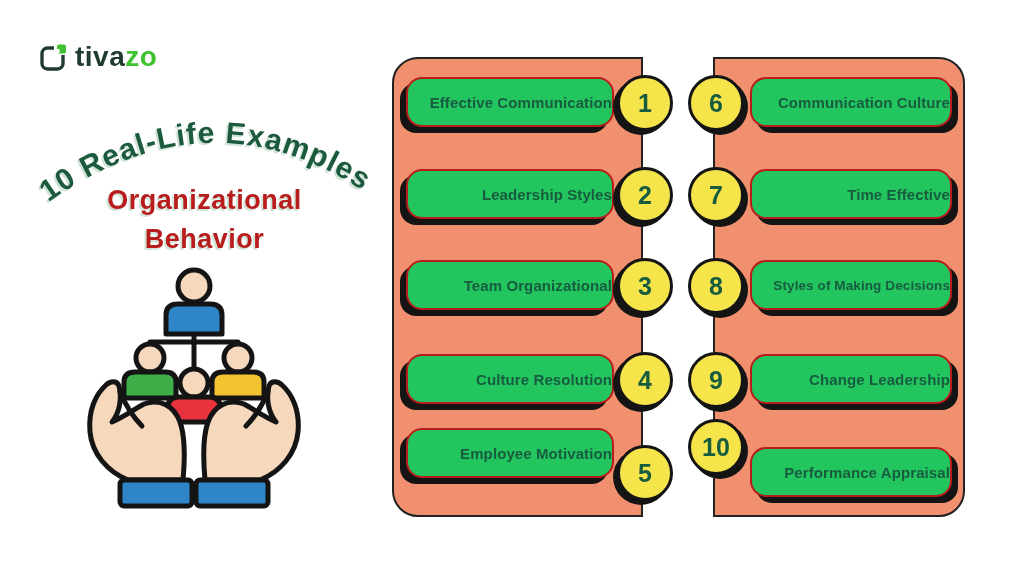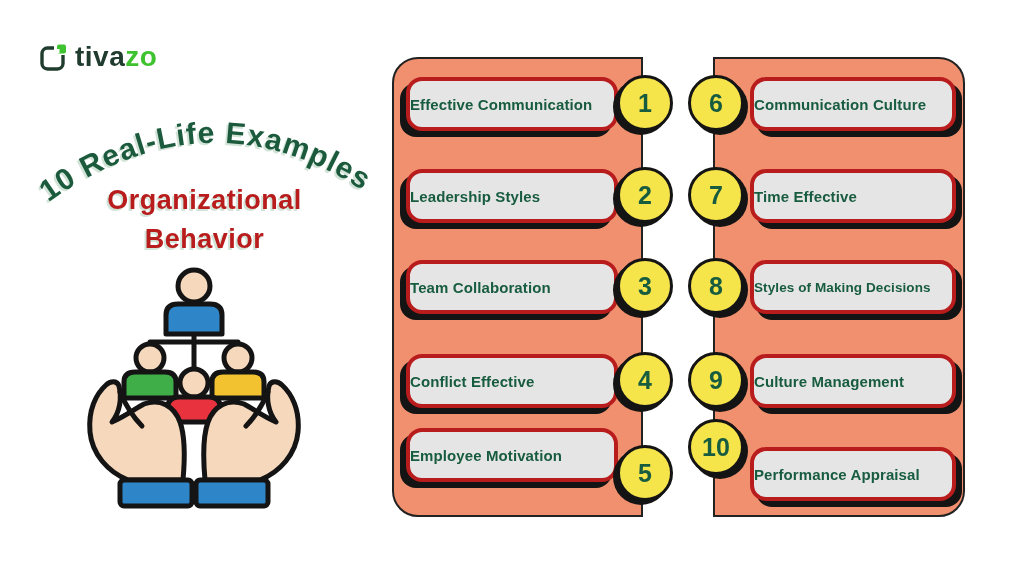--- a/index.html
+++ b/index.html
@@ -19,22 +19,22 @@
   .subtitle{position:absolute;left:52px;top:181px;width:305px;text-align:center;
     font-size:27px;line-height:39px;font-weight:bold;color:#b91c1c;letter-spacing:.5px;
     text-shadow:-2px 2px 0 rgba(173,204,183,.55);}
   
   .illustration{position:absolute;left:78px;top:258px;width:232px;height:252px;}
   
   .panel{position:absolute;top:57px;height:460px;background:#F0906E;border:2px solid #222;box-sizing:border-box;}
   .panel.left{left:392px;width:251px;border-radius:26px 0 0 26px;}
   .panel.right{left:713px;width:252px;border-radius:0 26px 26px 0;}
   
-  .pill{position:absolute;height:46px;background:#e5e5e5;border:4px solid #b91c1c;border-radius:16px;
-    display:flex;align-items:center;justify-content:flex-start;box-sizing:content-box;z-index:3;}
+  .pill{position:absolute;height:46px;background:#22c55e;border:2px solid #b91c1c;border-radius:16px;
+    display:flex;align-items:center;justify-content:flex-end;box-sizing:content-box;z-index:3;}
   .pill span{font-size:15px;font-weight:bold;color:#185C40;white-space:nowrap;letter-spacing:.1px;}
   .pill.compact span{font-size:13.5px;}
   .pill.l{left:406px;width:204px;box-shadow:-6px 6px 0 #141414;}
   .pill.r{left:750px;width:198px;box-shadow:6px 6px 0 #141414;}
   
   .num{position:absolute;width:56px;height:56px;border-radius:50%;background:#F6E44B;
     border:3px solid #141414;display:flex;align-items:center;justify-content:center;
     box-sizing:border-box;z-index:4;}
   .num span{font-size:25px;font-weight:bold;color:#185C40;}
   .num.l{left:617px;box-shadow:-4px 4px 0 #141414;}
@@ -104,40 +104,40 @@
   <div class="panel left"></div>
   <div class="panel right"></div>
 
   <div class="pill l" style="top:77px">
       <span>Effective Communication</span>
     </div>
   <div class="pill l" style="top:169px">
       <span>Leadership Styles</span>
     </div>
   <div class="pill l" style="top:260px">
-      <span>Team Collaboration</span>
+      <span>Team Organizational</span>
     </div>
   <div class="pill l" style="top:354px">
-      <span>Conflict Effective</span>
+      <span>Culture Resolution</span>
     </div>
   <div class="pill l" style="top:428px">
       <span>Employee Motivation</span>
     </div>
 
   <div class="pill r" style="top:77px">
       <span>Communication Culture</span>
     </div>
   <div class="pill r" style="top:169px">
       <span>Time Effective</span>
     </div>
   <div class="pill r compact" style="top:260px">
       <span>Styles of Making Decisions</span>
     </div>
   <div class="pill r" style="top:354px">
-      <span>Culture Management</span>
+      <span>Change Leadership</span>
     </div>
   <div class="pill r" style="top:447px">
       <span>Performance Appraisal</span>
     </div>
 
   <div class="num l" style="top:75px">
       <span>1</span>
     </div>
   <div class="num l" style="top:167px">
       <span>2</span>

